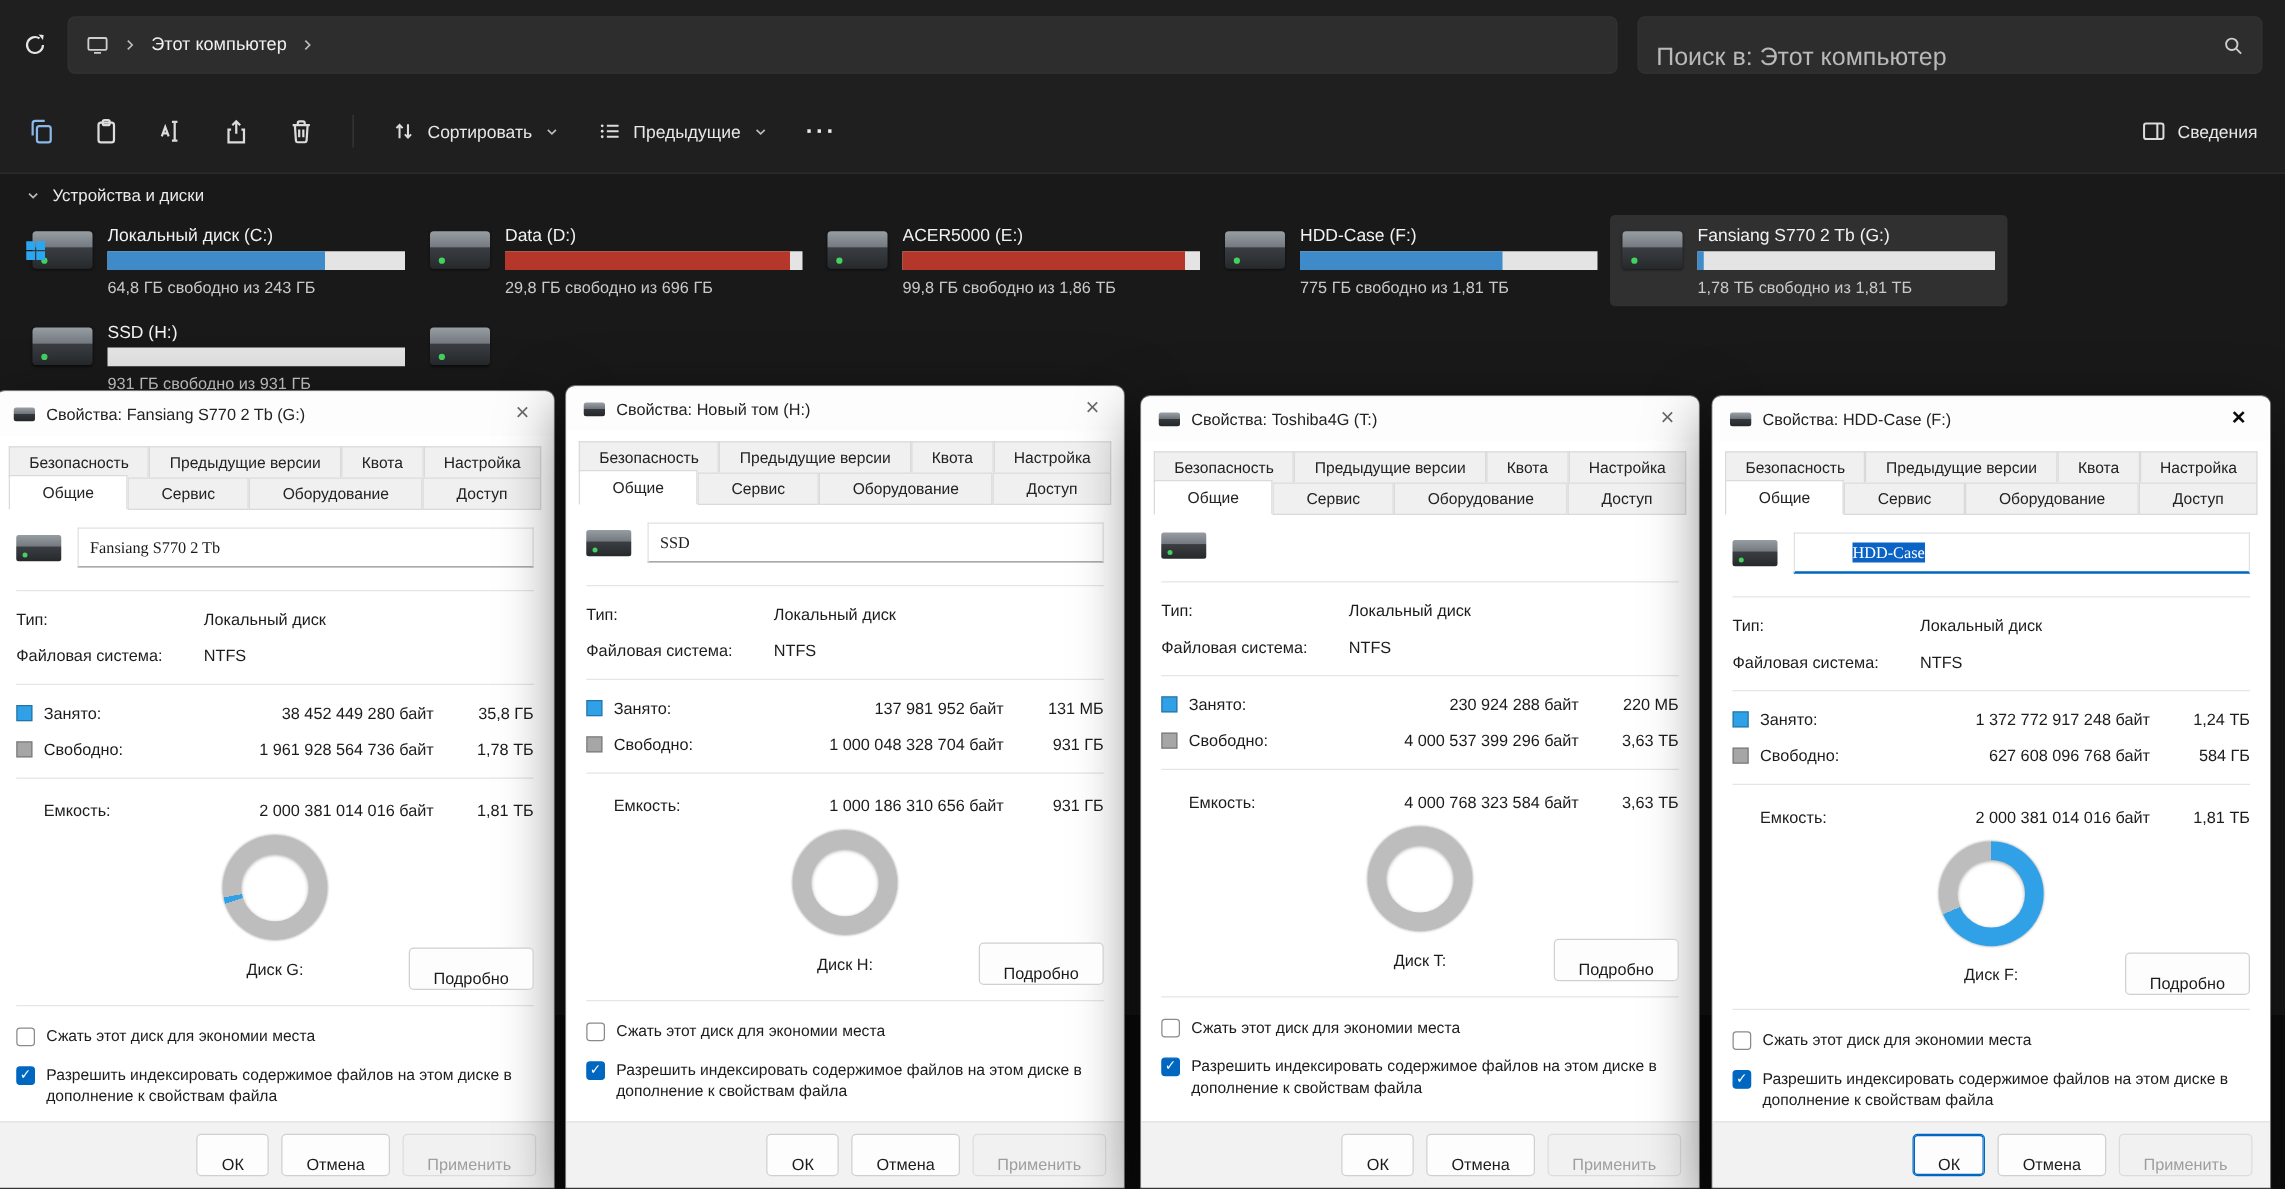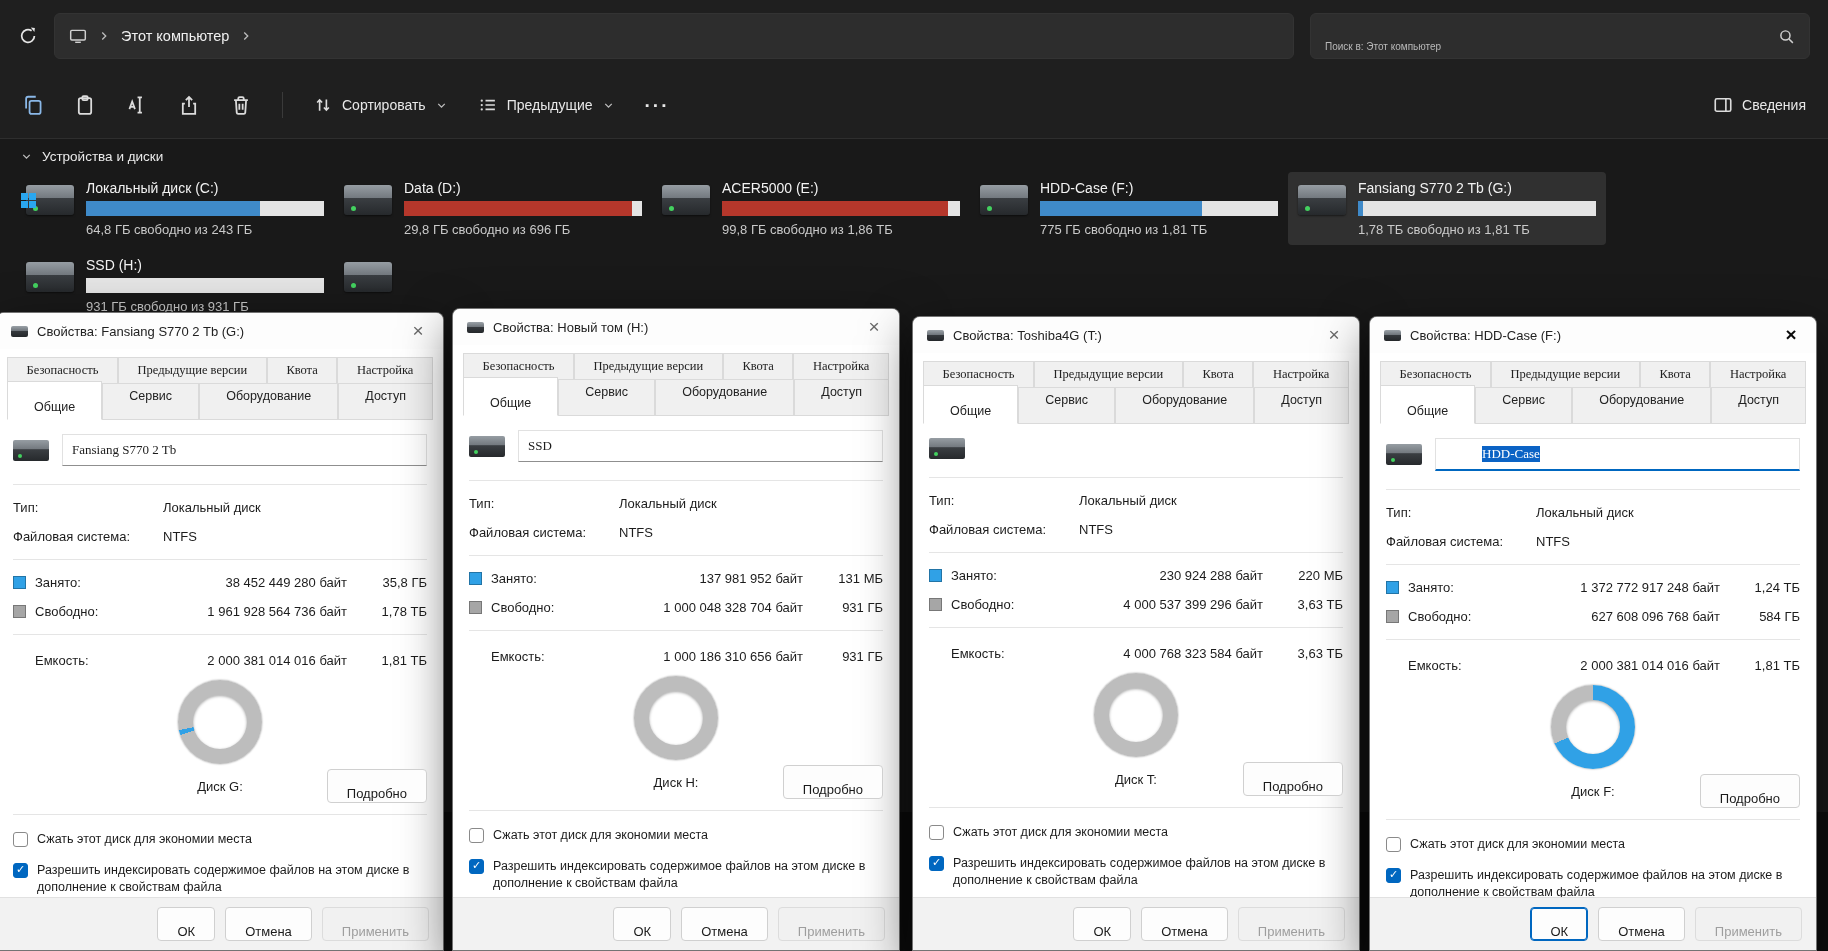--- a/index.html
+++ b/index.html
@@ -12,21 +12,21 @@
     background:linear-gradient(180deg,#1c1734 0%,#4c3580 55%,#8a5ec6 100%);}
 
   
   .explorer{position:absolute;left:0;top:0;width:1828px;height:812px;background:#191919;}
   .addr{height:72px;background:#1f1f1f;display:flex;align-items:center;padding:0 18px;gap:16px;}
   .icbtn{display:flex;align-items:center;justify-content:center;color:#e3e3e3;}
   .pill{background:#2d2d2d;border:1px solid #333;border-radius:6px;height:44px;display:flex;align-items:center;}
   .breadcrumb{flex:1;padding:0 14px;gap:10px;min-width:0;}
   .crumb-text{color:#f0f0f0;font-size:14.5px;white-space:nowrap;}
   .searchbox{width:470px;padding:0 14px;justify-content:space-between;}
-  .search-text{color:#b9b9b9;font-size:10px;margin-top:21px;}
+  .search-text{color:#b9b9b9;font-size:20px;margin-top:21px;}
   .toolbar{height:66px;background:#1f1f1f;border-bottom:1px solid #2e2e2e;
     display:flex;align-items:center;padding:0 22px;gap:30px;}
   .tbtn{display:flex;align-items:center;gap:9px;color:#e8e8e8;font-size:14px;white-space:nowrap;}
   .tdiv{width:1px;height:26px;background:#3a3a3a;}
   .ellipsis{font-size:19px;font-weight:bold;letter-spacing:2px;color:#e8e8e8;line-height:1;}
   .spacer{flex:1;}
   svg.ic{display:block;}
 
   
   .content{padding:6px 16px 0;}
@@ -64,22 +64,22 @@
   .dialog.focused .dlg-close{color:#0a0a0a;font-weight:bold;}
   .hdd-xs{width:17px;height:11px;flex:none;border-radius:2px;
     background:linear-gradient(180deg,#9aa1a7 0%,#6e747a 45%,#34383c 50%,#24272a 100%);}
   .hdd-sm{width:36px;height:21px;flex:none;position:relative;border-radius:2px;
     background:linear-gradient(180deg,#969da3 0%,#747a80 42%,#3a3e42 46%,#26292c 100%);}
   .hdd-sm .led{left:5px;bottom:3px;width:4px;height:4px;}
   .tabs{flex:none;background:#fff;padding:8px 10px 0;}
   .tabrow{display:flex;}
   .tab{flex:1 1 auto;text-align:center;font-size:12.5px;color:#222;padding:5px 8px;
     background:#f0f0f0;border:1px solid #dadada;white-space:nowrap;cursor:default;}
-  .tabrow.back .tab{border-bottom:none;font-family:Liberation Serif, serif;}
-  .tab.active{background:#fff;border-bottom-color:#fff;position:relative;z-index:2;padding-top:18px;margin-top:-2px;}
+  .tabrow.back .tab{border-bottom:none;}
+  .tab.active{background:#fff;border-bottom-color:#fff;position:relative;z-index:2;padding-top:6px;margin-top:-2px;}
   .dbody{flex:1;overflow:hidden;padding:8px 16px 4px;background:#fff;font-size:13px;display:flex;flex-direction:column;}
   .vol-row{display:flex;align-items:center;gap:13px;margin:6px 0 10px;}
   .textbox{flex:1;height:30px;border:1px solid #e1e1e1;border-bottom:1px solid #8f8f8f;
     display:flex;align-items:center;padding:0 9px;font-size:13px;background:#fff;font-family:Liberation Serif, serif;}
   .dialog.focused .textbox{border-bottom:2px solid #0067c0;}
   .dialog.focused .vol-value.text-selected{background:#0b63c5;color:#fff;margin-left:37px;}
   .hr{height:1px;background:#e5e5e5;margin:8px 0;flex:none;}
   .kv{display:flex;margin:7px 0;}
   .kv .k{width:150px;flex:none;}
   .legend{display:flex;align-items:center;margin:7px 0;}

